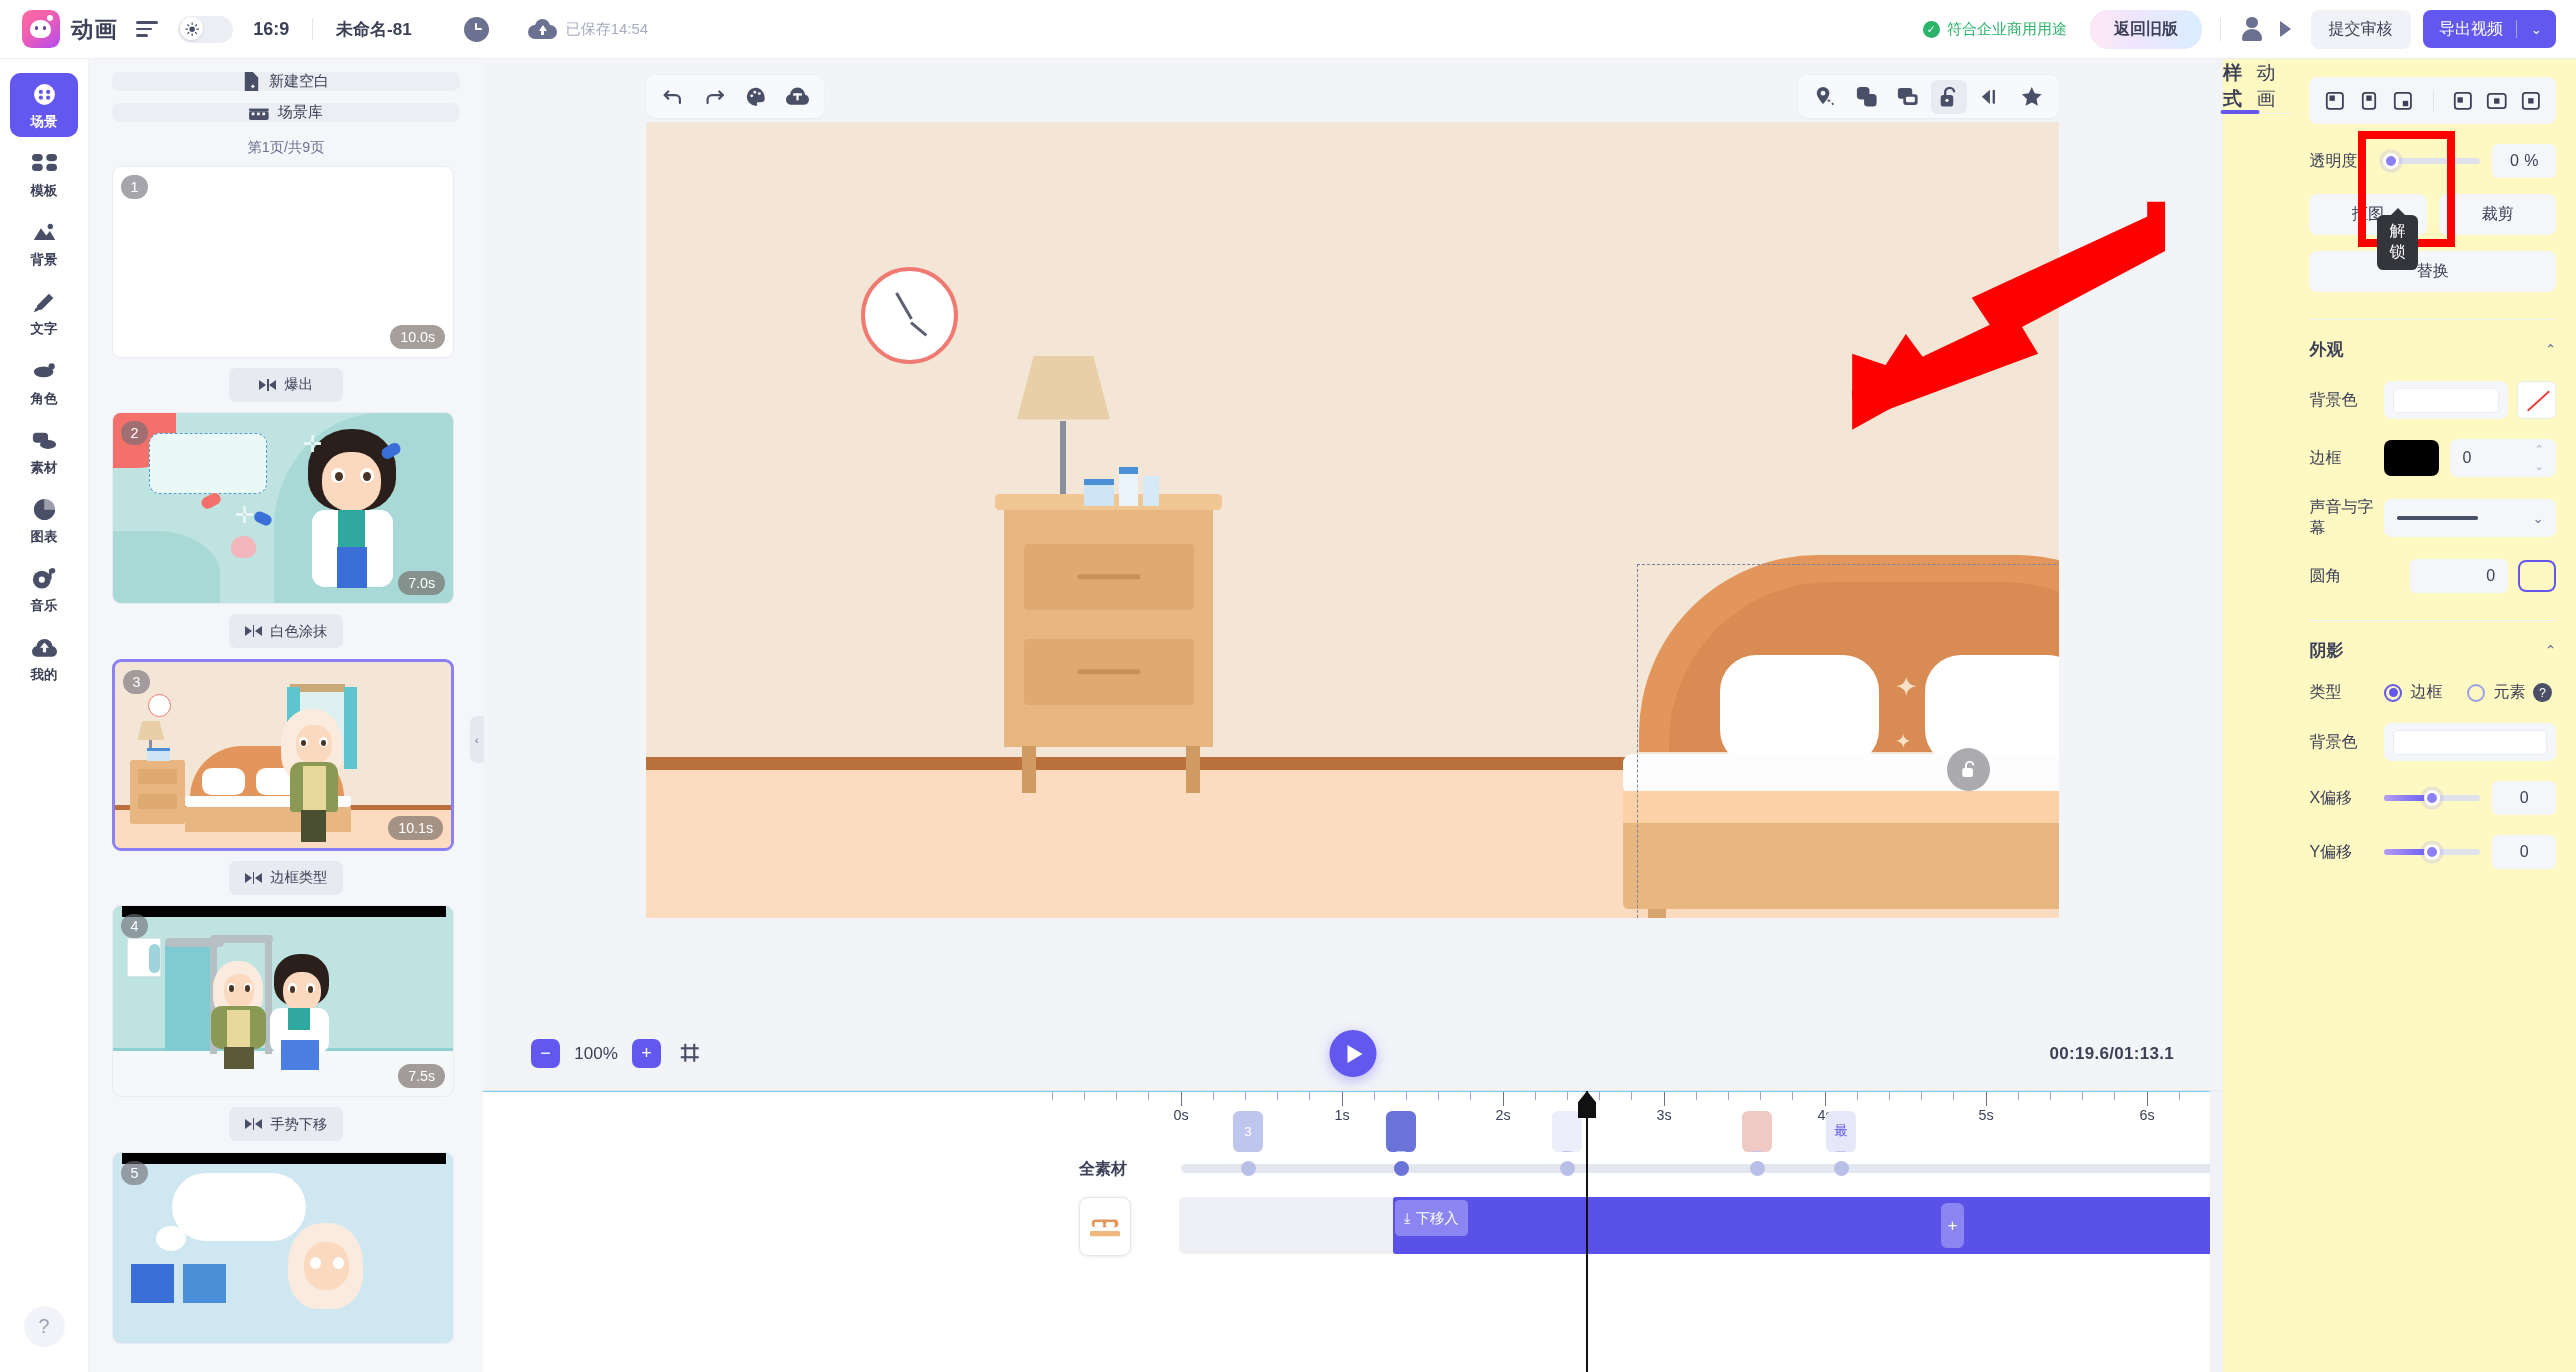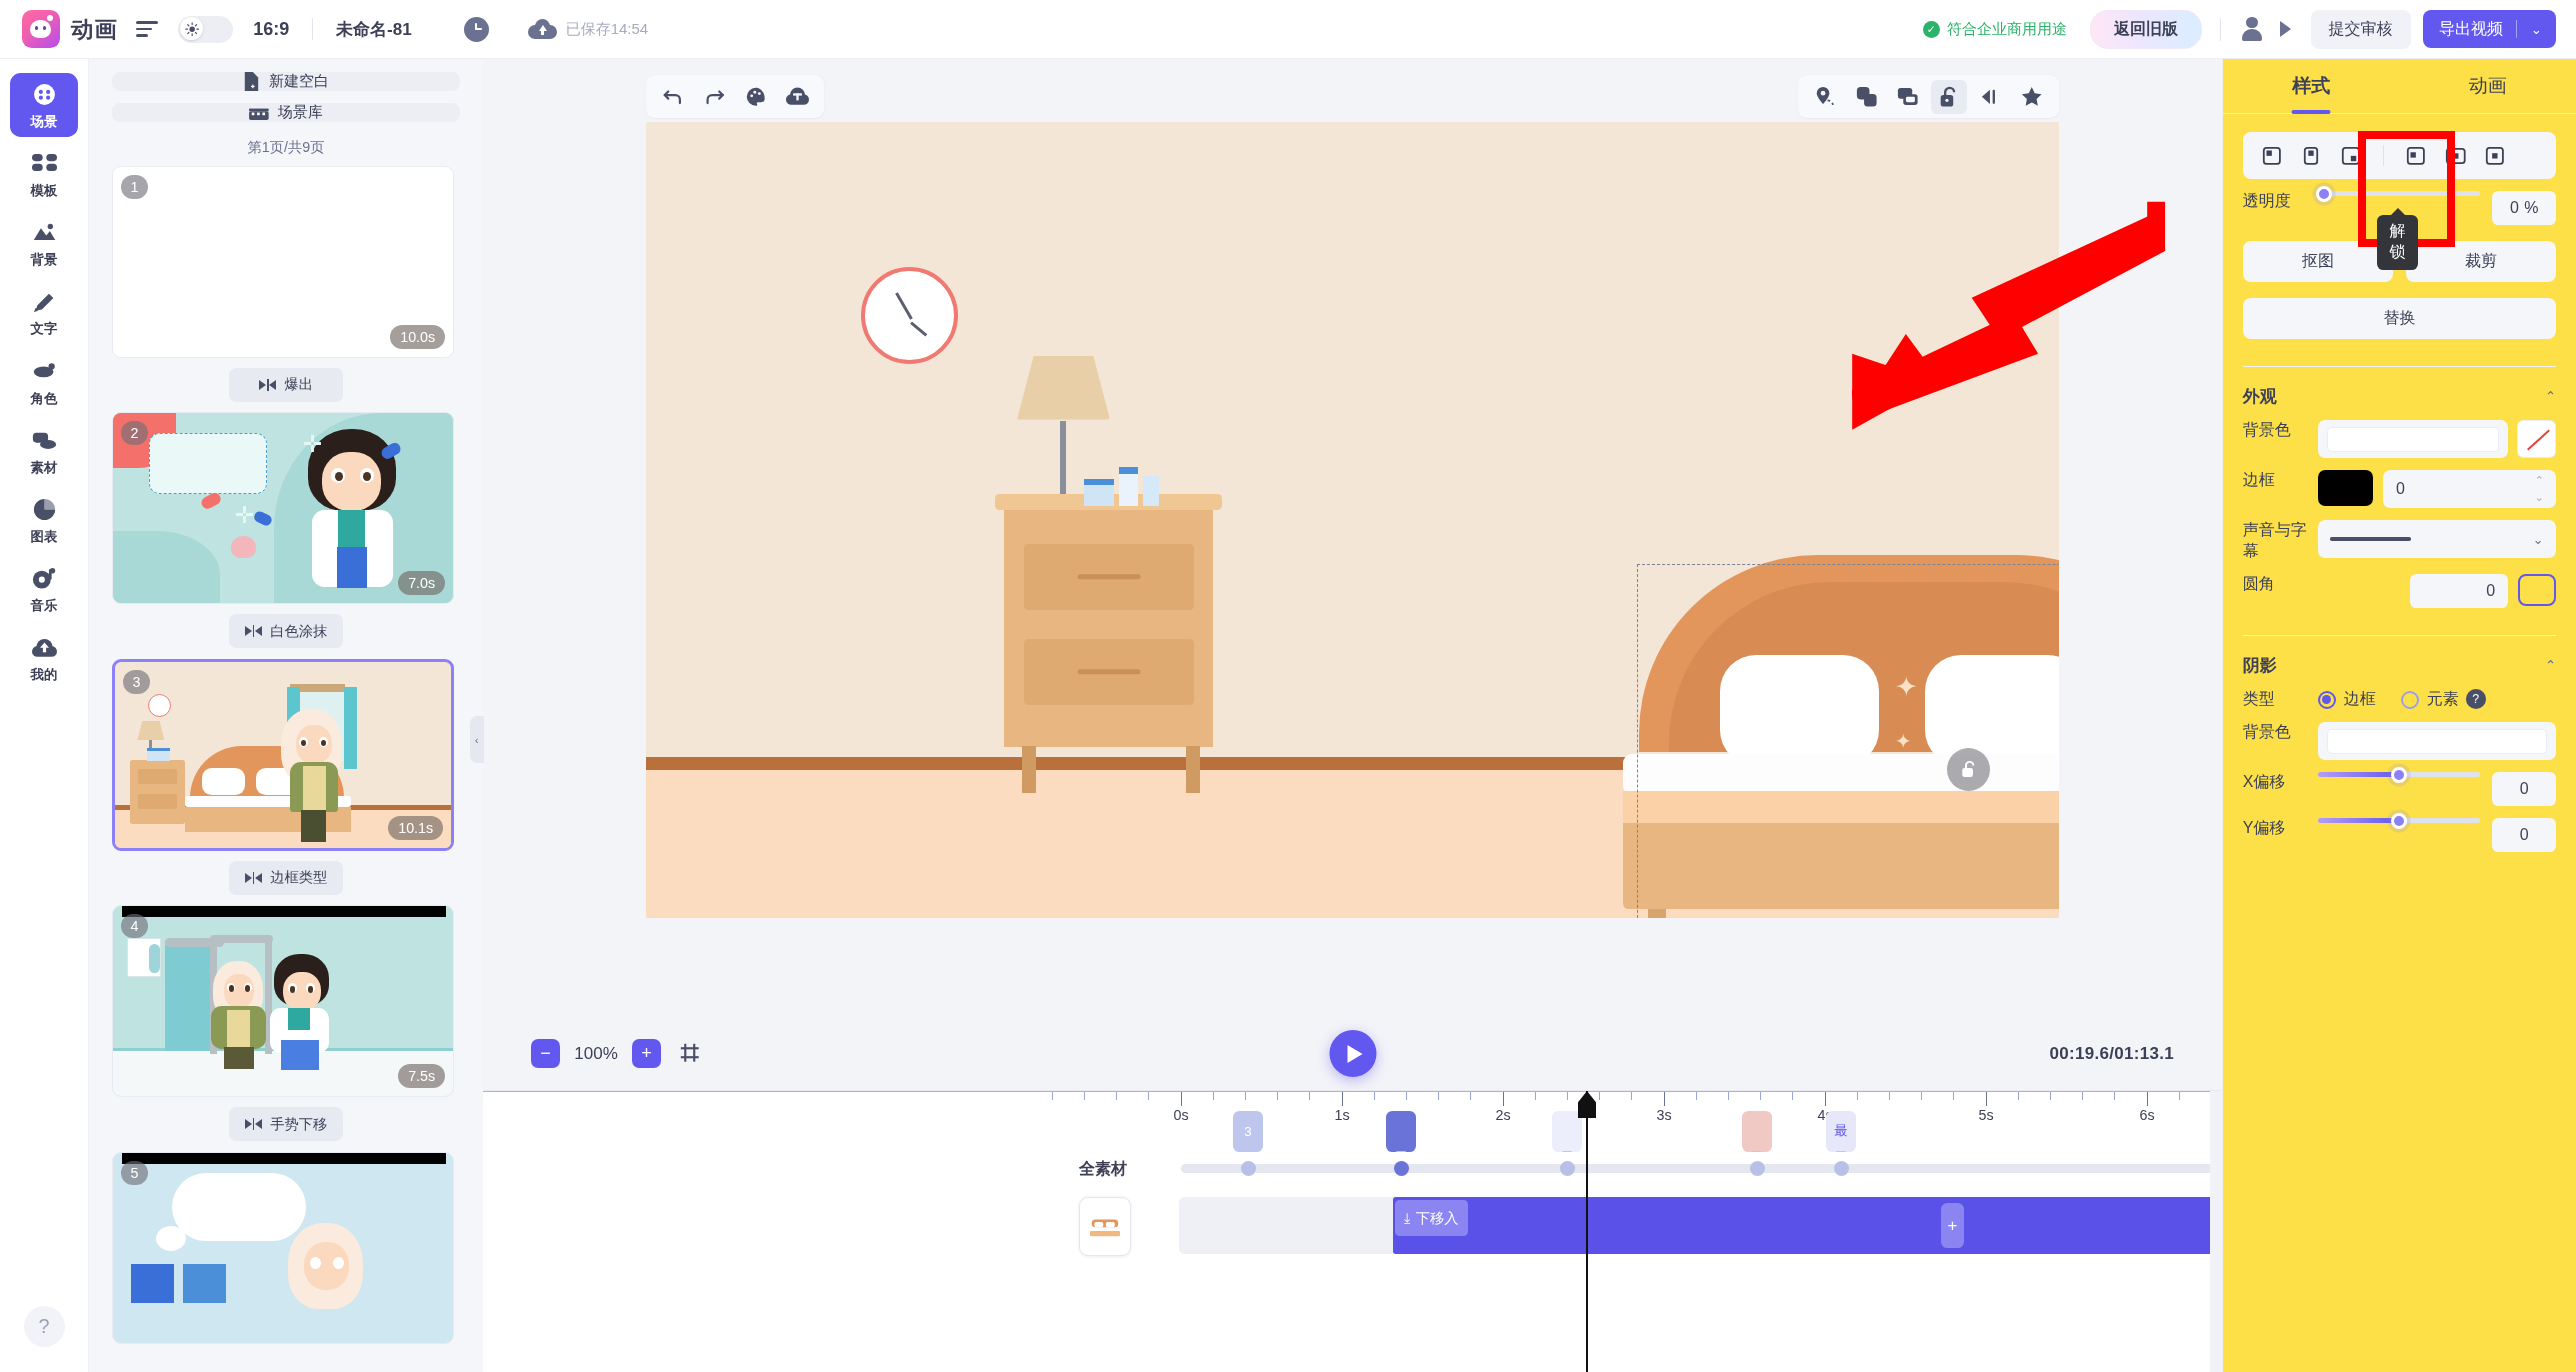--- a/index.html
+++ b/index.html
@@ -288,30 +288,30 @@
     position:absolute; height:36px; border-radius:4.5px; background:#8b85f2; color:#fff; font-size:14.3px;
     display:flex;align-items:center; gap:5.4px; padding: 0 9px; top:3.6px;
   }
   .clip-plus {
     position:absolute; width:23px;height:45px; border-radius:6.3px; background:#8b85f2; color:#fff;
     display:flex;align-items:center;justify-content:center; font-size:17px; top:6.3px;
   }
   .tl-scroll-right { position:absolute; right:0; top:0; bottom:0; width:12.5px; background:#f1f2f7;}
 
   
-  .rpanel { width: 354px; flex:0 0 354px; background:#fde047; border-left:0.9px solid #eceef4; display:flex; flex-direction:column;}
+  .rpanel { width: 354px; flex:0 0 354px; background:#fef9c3; border-left:0.9px solid #eceef4; display:flex; flex-direction:row;}
   .rp-tabs { display:flex; height:55px; border-bottom:0.9px solid #eceef4;}
   .rp-tab { flex:1; display:flex; align-items:center; justify-content:center; font-size:19px; color:#3d4157; cursor:pointer; position:relative;}
   .rp-tab.active { font-weight:700; }
   .rp-tab.active:after{ content:""; position:absolute; bottom:-0.9px; left:50%; transform:translateX(-50%); width:39px;height:3.6px;background:#6257ef;border-radius:2.7px;}
   .rp-body { padding: 18px 19.7px; overflow:hidden;}
   .align-row { background:#f5f6fa; border-radius:8px; height:47px; display:flex; align-items:center; padding: 0 10.7px; gap: 3.6px;}
   .align-btn{ width:36px;height:32px;display:flex;align-items:center;justify-content:center;cursor:pointer;}
   .align-sep{ width:0.9px;height:21.5px;background:#dfe2ec; margin:0 10.7px;}
-  .prop-row { display:flex; align-items:flex-start; margin-top: 12px; }
+  .prop-row { display:flex; align-items:center; margin-top: 20px; }
   .prop-label { width: 75px; font-size:16px; color:#3d4157; }
   .slider { flex:1; height:5.4px; background:#dfe2ea; border-radius:3.6px; position:relative; margin-right: 12.5px;}
   .slider .fill{ position:absolute; left:0; top:0; height:5.4px; border-radius:3.6px; background:linear-gradient(90deg,#b49df5,#6257ef);}
   .slider .knob{ position:absolute; top:-5.4px; width:16px;height:16px;border-radius:50%;background:#8b80f5;border:3.6px solid #fff;box-shadow:0 0 0 3.6px rgba(139,128,245,.18);}
   .numbox { width: 64px; height:34px; background:#f5f6fa; border-radius:6.3px; display:flex;align-items:center;justify-content:center; font-size:16px; color:#3d4157; gap:5.4px;}
   .btn-row { display:flex; gap: 12.5px; margin-top: 16px;}
   .ghost-btn { flex:1; height:41px; border-radius:8px; background:#f5f6fa; display:flex;align-items:center;justify-content:center; font-size:16px; color:#3d4157; cursor:pointer;}
   .section-head { display:flex; align-items:center; justify-content:space-between; margin-top: 27px; padding-top: 18px; border-top:0.9px solid #eff1f6;}
   .section-title { font-size:17px; font-weight:700; color:#3d4157;}
   .chev { font-size:13.4px; color:#6b7190; cursor:pointer;}

